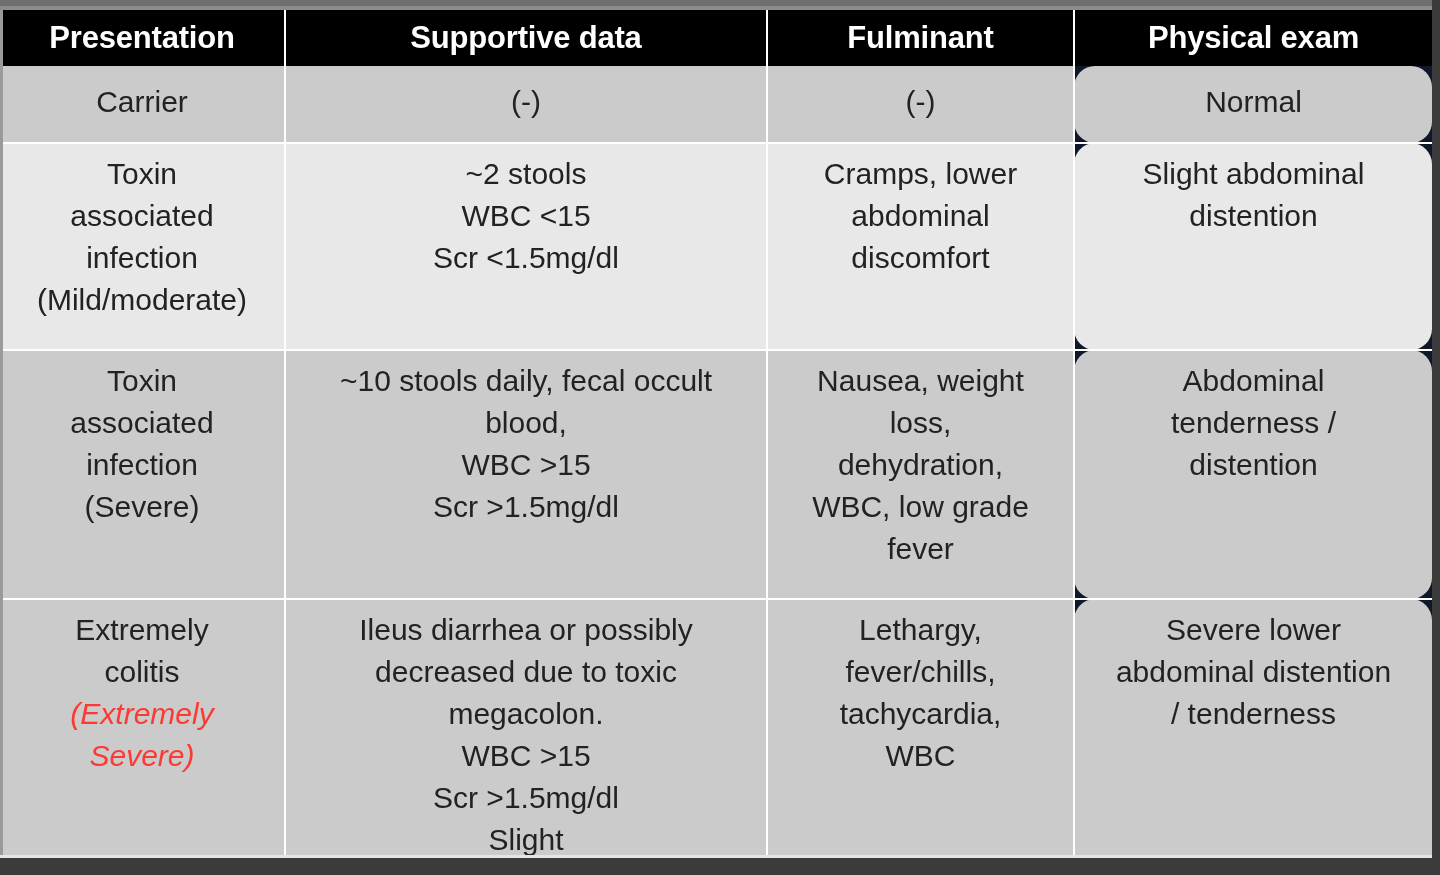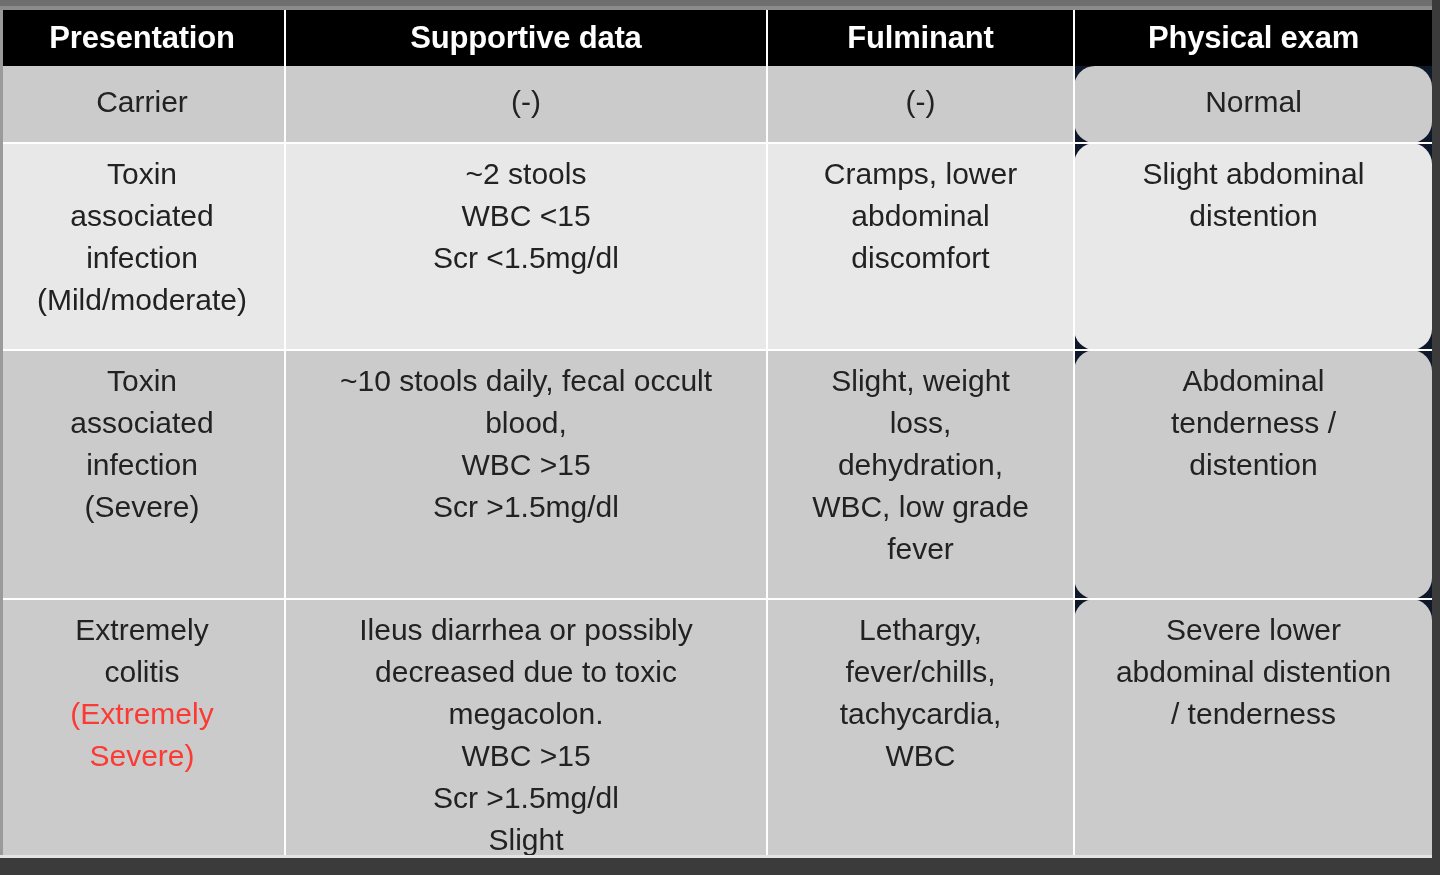--- a/index.html
+++ b/index.html
@@ -91,21 +91,21 @@
     vertical-align: middle;
     padding-top: 4px;
     padding-bottom: 9px;
     height: 63px;
   }
   tr.row-mild td     { height: 186px; }
   tr.row-severe td   { height: 228px; }
   tr.row-fulminant td{ height: 310px; }
 
   .cell-line { display: block; }
-  .emph-red  { color: #fb3a33; }
+  .emph-red  { color: #fb3a33; font-style: italic; }
 
   
   .edge-right {
     position: absolute;
     right: 0; top: 0;
     width: 8px; height: 875px;
     background: #3b3b3b;
   }
   .edge-bottom {
     position: absolute;
@@ -199,21 +199,21 @@
             <span class="cell-line">infection</span>
             <span class="cell-line">(Severe)</span>
           </td>
           <td>
             <span class="cell-line">~10 stools daily, fecal occult</span>
             <span class="cell-line">blood,</span>
             <span class="cell-line">WBC &gt;15</span>
             <span class="cell-line">Scr &gt;1.5mg/dl</span>
           </td>
           <td>
-            <span class="cell-line">Slight, weight</span>
+            <span class="cell-line">Nausea, weight</span>
             <span class="cell-line">loss,</span>
             <span class="cell-line">dehydration,</span>
             <span class="cell-line">WBC, low grade</span>
             <span class="cell-line">fever</span>
           </td>
           <td>
             <span class="cell-line">Abdominal</span>
             <span class="cell-line">tenderness /</span>
             <span class="cell-line">distention</span>
           </td>

